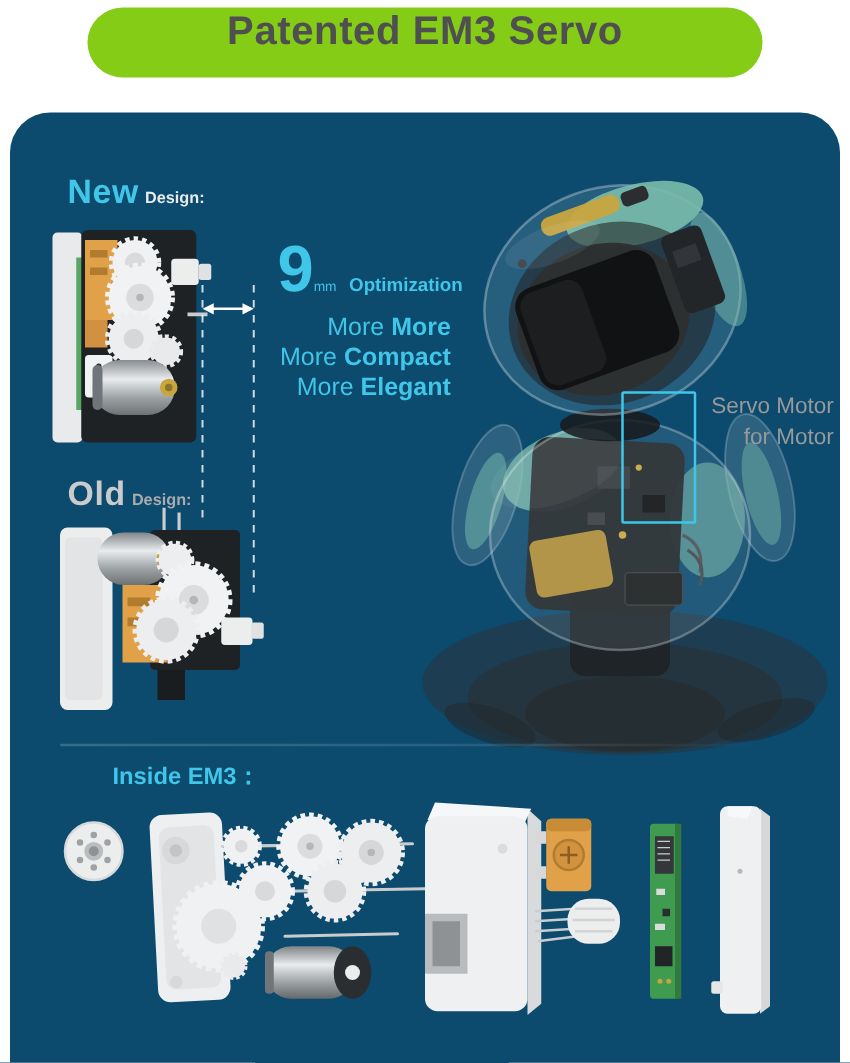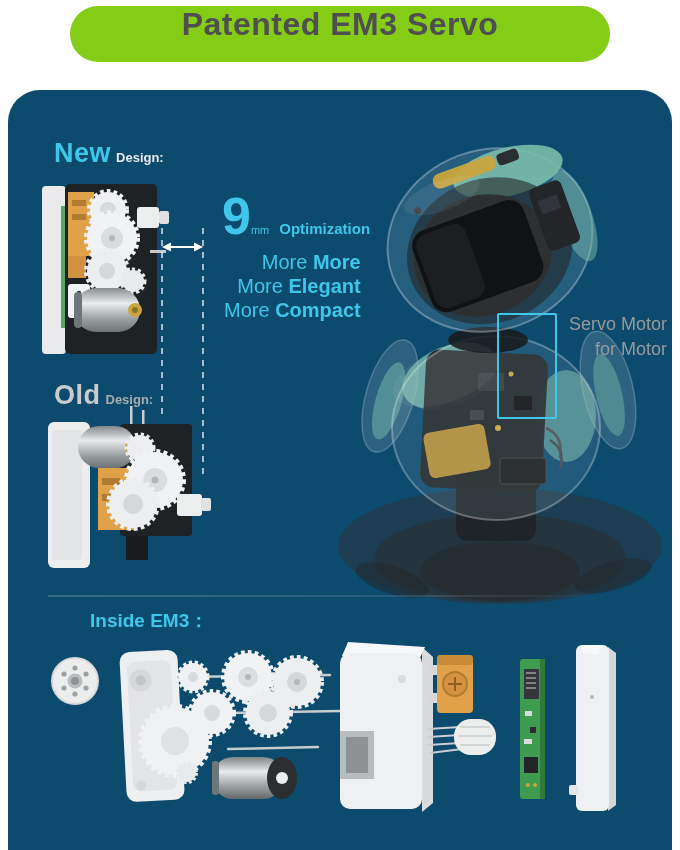--- a/index.html
+++ b/index.html
@@ -124,22 +124,22 @@
       <polygon points="57,25 48,20.5 48,29.5" fill="#ffffff"></polygon>
     </g>
   </svg>
 
   <div class="abs opt">
     <span class="opt-number">9</span><span class="opt-unit">mm</span><span class="opt-word">Optimization</span>
   </div>
 
   <div class="abs benefits">
     <div class="benefit"><span>More </span><b>More</b></div>
+    <div class="benefit"><span>More </span><b>Compact</b></div>
     <div class="benefit"><span>More </span><b>Elegant</b></div>
-    <div class="benefit"><span>More </span><b>Compact</b></div>
   </div>
 
   <div class="abs old-label">
     <span class="design-word">Old</span><span class="design-suffix">Design:</span>
   </div>
 
   <svg class="abs" style="left:26px;top:316px;" width="185" height="165" viewBox="0 0 185 165">
     <defs>
       <linearGradient id="silver2" x1="0" y1="0" x2="0" y2="1">
         <stop offset="0" stop-color="#82878a"></stop>

